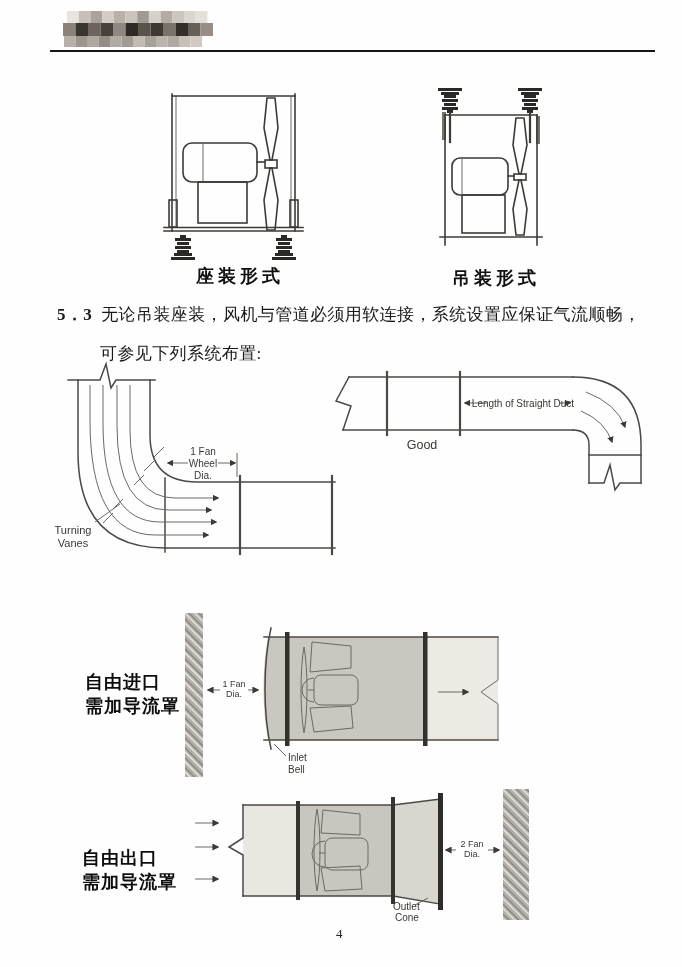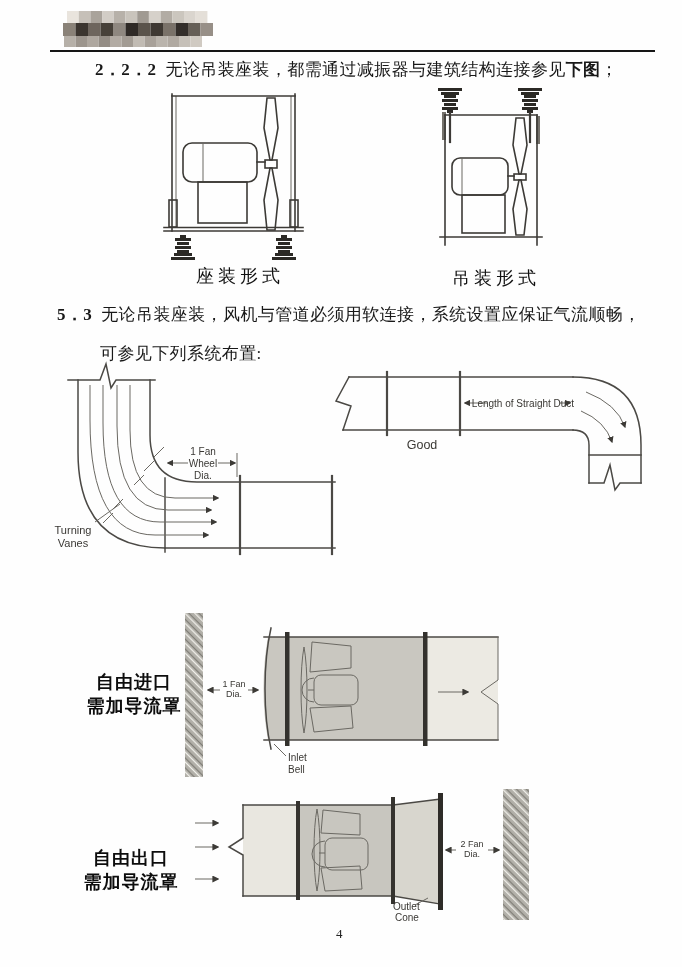--- a/index.html
+++ b/index.html
@@ -3,22 +3,22 @@
 <meta charset="utf-8">
 <style>
   html,body{margin:0;padding:0;background:#ffffff;}
   .page{position:relative;width:682px;height:967px;background:#fefefe;overflow:hidden;
         font-family:"Liberation Serif","DejaVu Serif",serif;color:#161616;}
   .abs{position:absolute;}
   .para{font-size:17px;line-height:25px;letter-spacing:0.4px;color:#181818;}
   .bold{font-weight:bold;}
   .gap{margin-left:9px;}
   .indent{padding-left:43px;margin-top:14px;}
-  .caption{font-weight:normal;font-size:18px;letter-spacing:4px;color:#111;}
-  .freelabel{font-weight:bold;font-size:18px;line-height:24px;text-align:center;color:#0d0d0d;letter-spacing:1px;font-family:Liberation Serif, serif;}
+  .caption{font-weight:bold;font-size:18px;letter-spacing:4px;color:#111;}
+  .freelabel{font-weight:bold;font-size:18px;line-height:24px;color:#0d0d0d;letter-spacing:1px;font-family:Liberation Serif, serif;}
   .pagenum{font-size:13px;color:#222;}
   .rule{background:#161616;height:2px;}
   svg text{font-family:"Liberation Sans","DejaVu Sans",sans-serif;fill:#3a3834;}
   .t9{font-size:9px;}  .t10{font-size:10px;} .t11{font-size:11px;} .t12{font-size:12.5px;}
   .ln{stroke:#4b4945;stroke-width:1.5;fill:none;stroke-linecap:square;}
   .ln2{stroke:#3c3a36;stroke-width:1.6;fill:none;stroke-linecap:square;}
   .lnth{stroke:#6b6963;stroke-width:1;fill:none;}
   .bleed{opacity:0.38;fill:#c3b193;filter:blur(1.3px);font-style:italic;}
 </style>
 </head>
@@ -62,23 +62,20 @@
         <rect x="81.5" y="25" width="11.5" height="11" fill="#a8a199"></rect>
         <rect x="93" y="25" width="11.5" height="11" fill="#bab4ac"></rect>
         <rect x="104.5" y="25" width="11.5" height="11" fill="#b0a9a1"></rect>
         <rect x="116" y="25" width="11.5" height="11" fill="#c6c0b8"></rect>
         <rect x="127.5" y="25" width="11.5" height="11" fill="#d0cac2"></rect>
     </g>
   </svg>
 
   <div class="abs rule" style="left:50px;top:50px;width:605px"></div>
 
-  <div class="abs para" style="left:95px;top:57px;width:560px">
-    <span class="bold">2．2．2</span><span class="gap">无论吊装座装，都需通过减振器与建筑结构连接参见</span><span class="bold">下图</span><span>；</span>
-  </div>
 
   <svg class="abs" style="left:150px;top:88px" width="410" height="180" viewBox="0 0 410 180">
     <defs>
       <g id="spring" fill="#2b2925">
         <rect x="-3" y="-22" width="6" height="3"></rect>
         <rect x="-8" y="-19" width="16" height="3"></rect>
         <rect x="-6" y="-15" width="12" height="3"></rect>
         <rect x="-8" y="-11" width="16" height="3"></rect>
         <rect x="-6" y="-7" width="12" height="3"></rect>
         <rect x="-9" y="-4" width="18" height="3"></rect>

